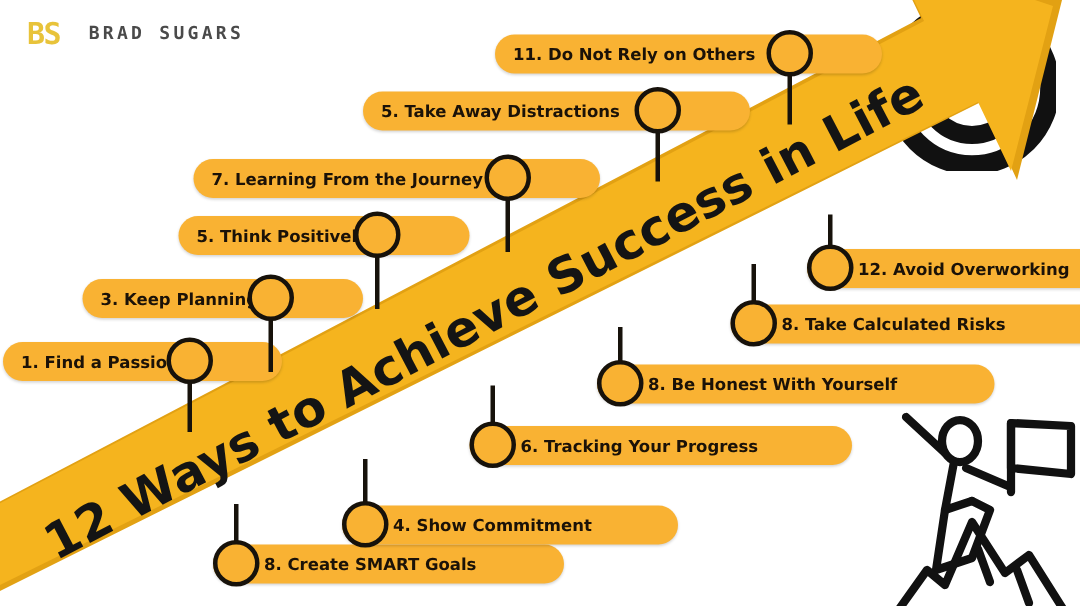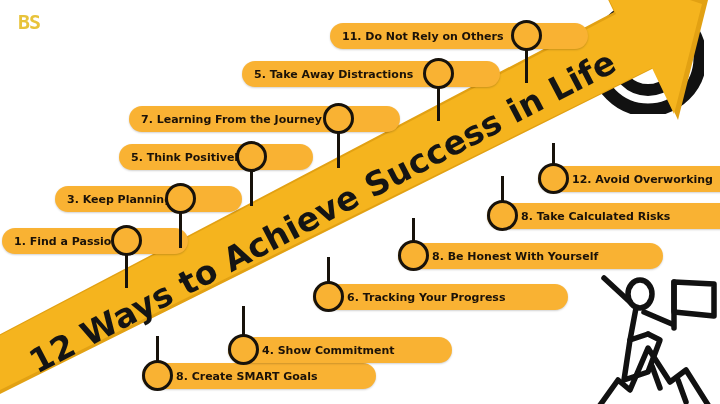--- a/index.html
+++ b/index.html
@@ -80,20 +80,21 @@
   .pin.l .knob{left:0;}
   .pin.l .stem{left:14px;}
 </style>
 </head>
 <body>
 
 <div id="stage">
 
   <div id="brand">
     <div class="mono">BS</div>
+    <div class="wordmark">BRAD SUGARS</div>
   </div>
 
   <svg id="target" viewBox="0 0 112 112">
     <circle cx="56" cy="56" r="52" fill="none" stroke="#111111" stroke-width="13"></circle>
     <circle cx="56" cy="56" r="32" fill="none" stroke="#111111" stroke-width="12"></circle>
     <circle cx="56" cy="56" r="9" fill="#111111"></circle>
   </svg>
 
   <svg id="banner" viewBox="0 0 788 420">
     <defs>

